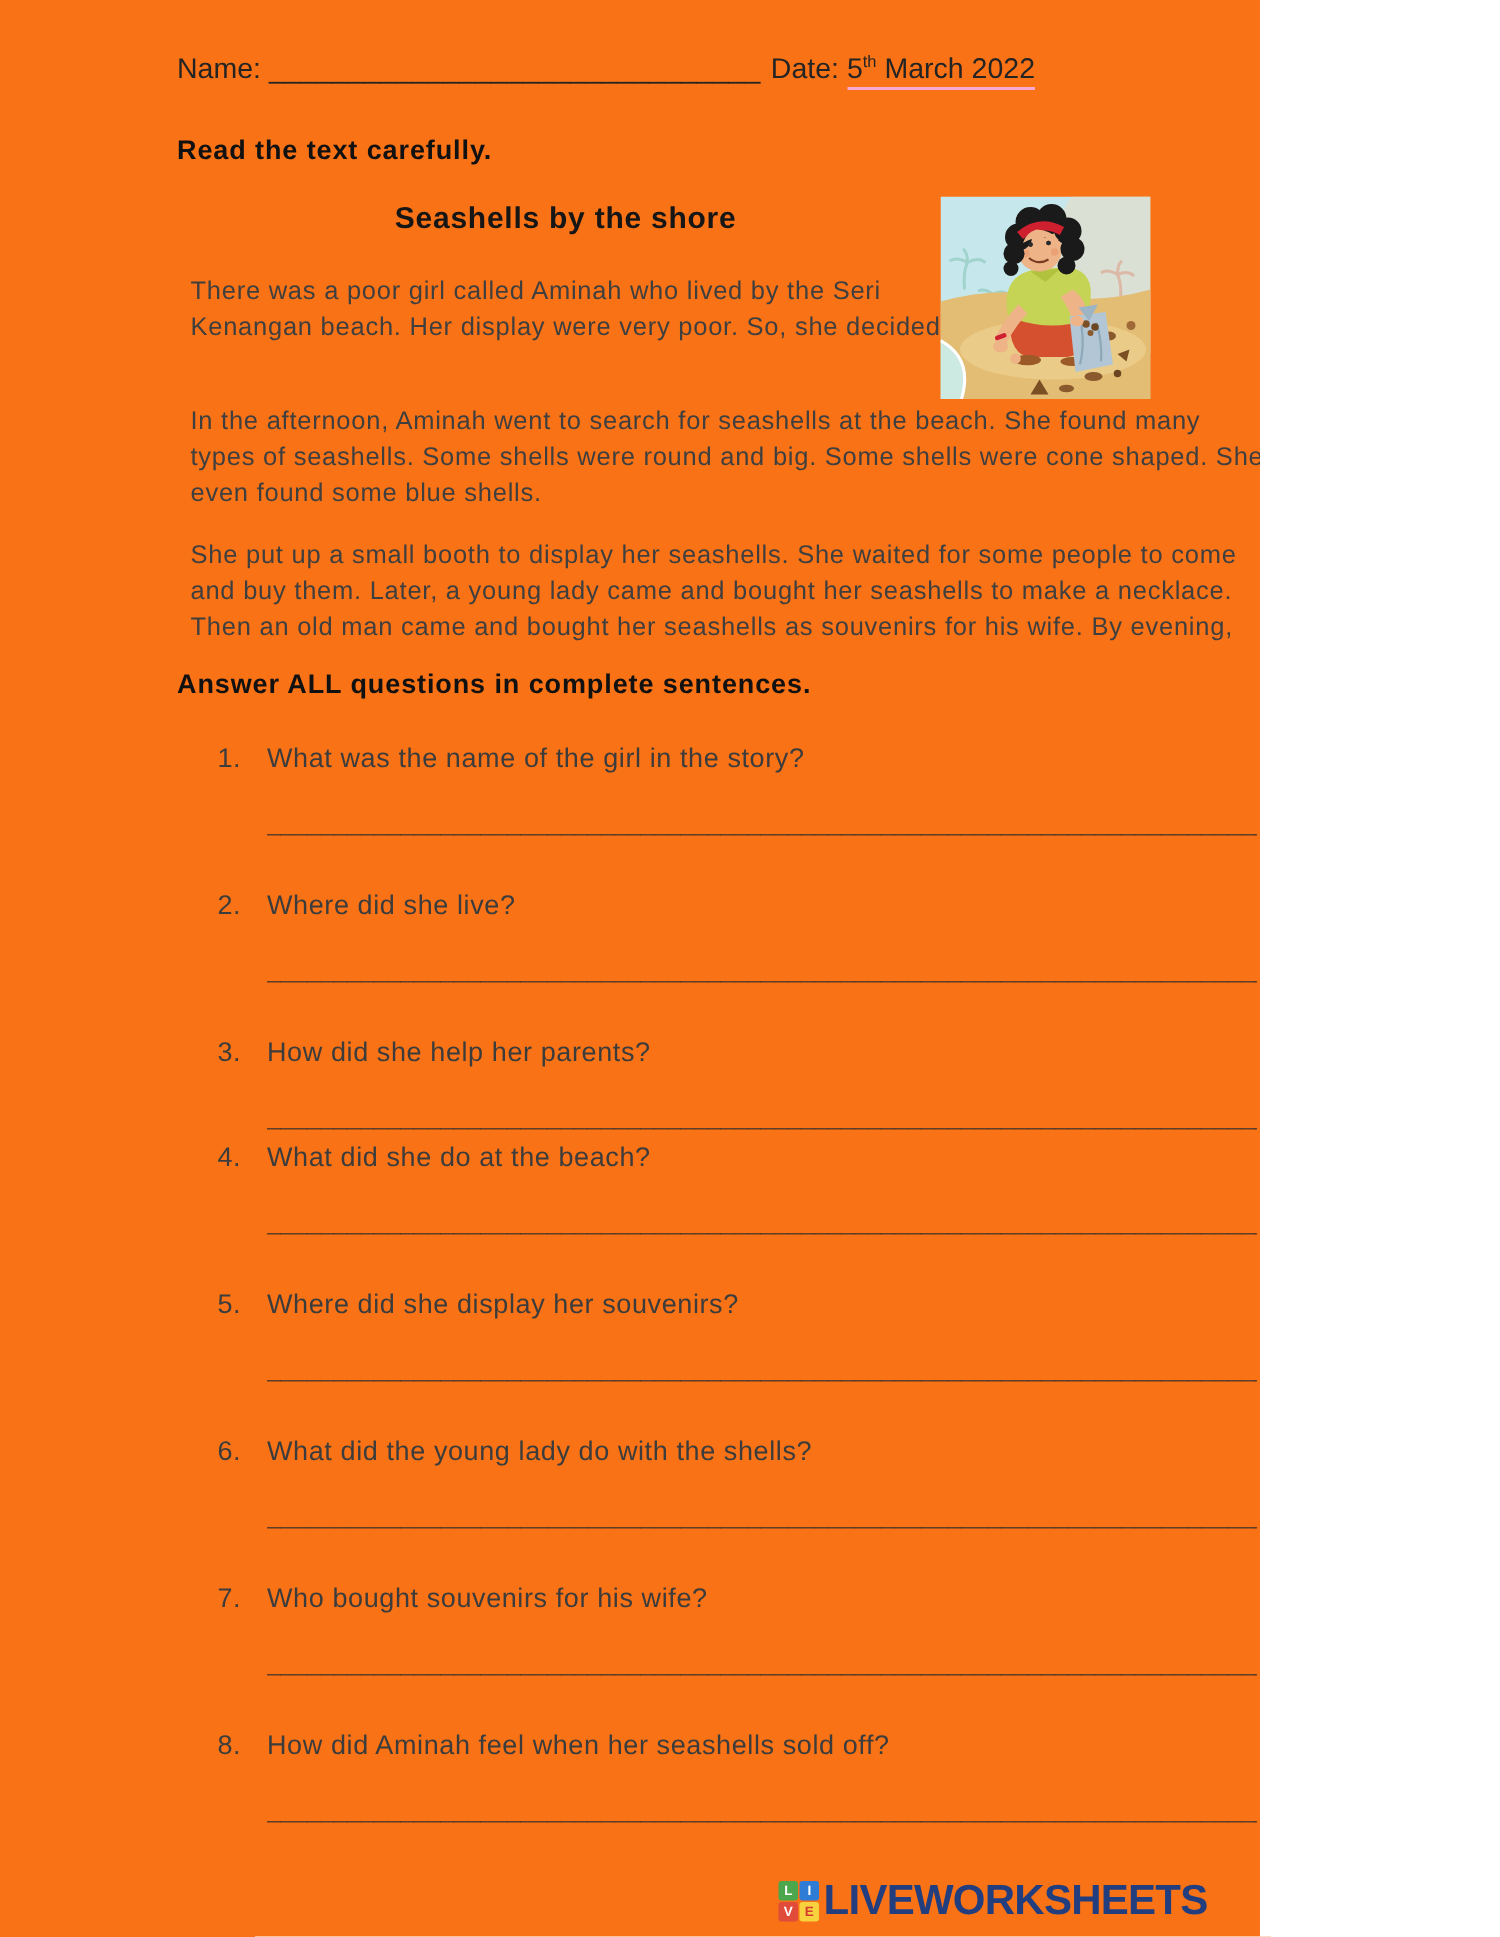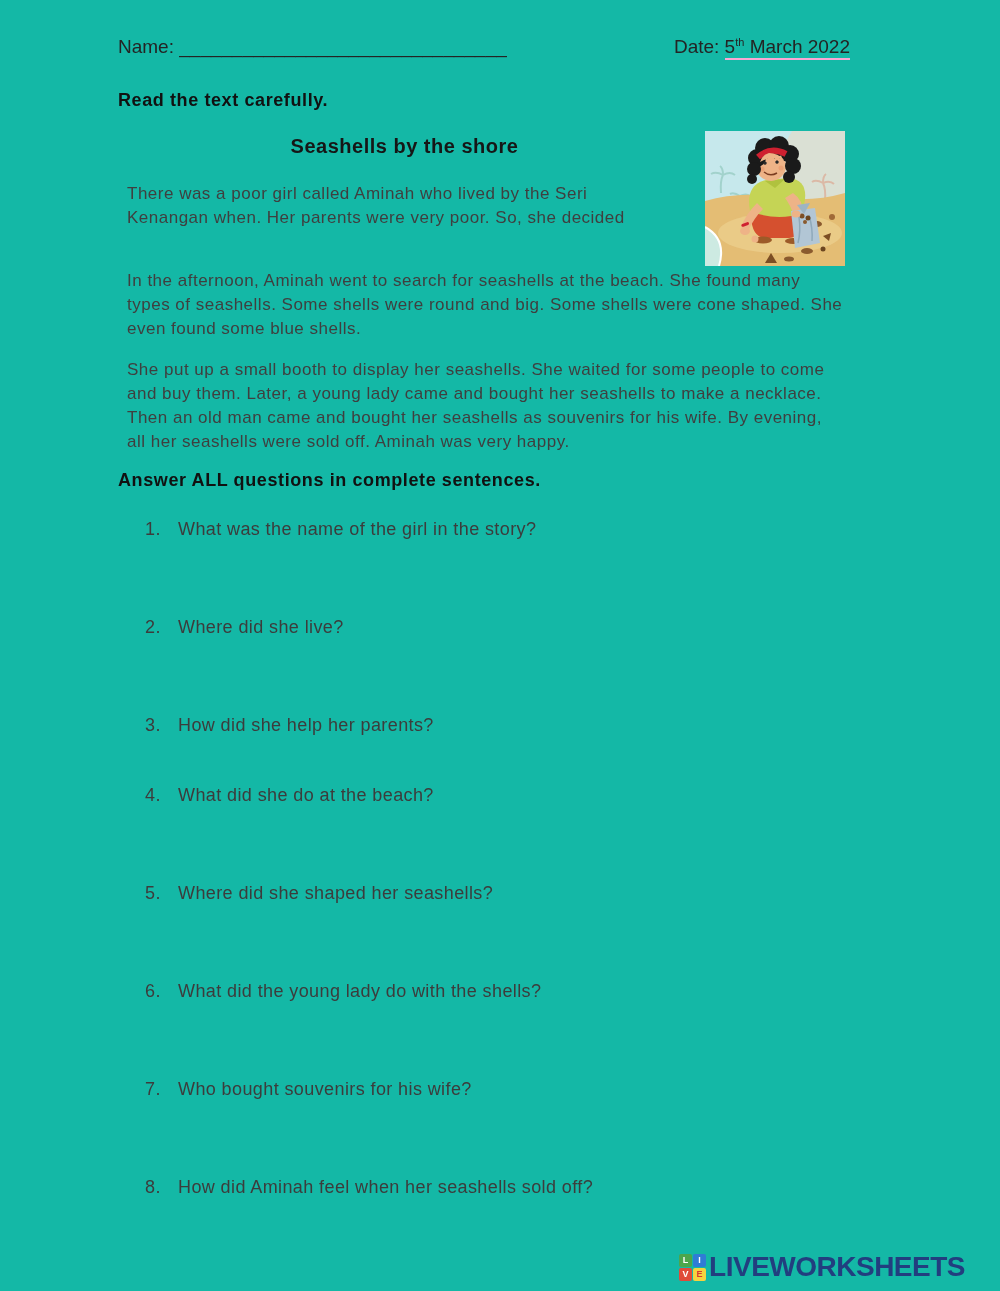--- a/index.html
+++ b/index.html
@@ -1,16 +1,16 @@
 <!DOCTYPE html>
 <html><head>
 <meta charset="utf-8">
 <style>
   html,body{margin:0;padding:0;background:#ffffff;}
-  .page{position:relative;width:1000px;height:1291px;background:#14b8a6;overflow:hidden;
+  .page{position:relative;width:840px;height:1291px;background:#f97316;overflow:hidden;
         font-family:"Liberation Sans",sans-serif;color:#3a3a3a;}
 
   
   .header-row{display:flex;justify-content:space-between;align-items:flex-start;
               padding:36px 150px 0 118px;font-size:19px;color:#242424;}
   .name-part{white-space:nowrap;}
   .name-blank{letter-spacing:0;color:#242424;}
   .date-part{white-space:nowrap;}
   .date-underline{border-bottom:2px solid #f9a8d4;padding-bottom:1px;}
   sup{font-size:11px;}
@@ -70,21 +70,21 @@
   </div>
 
   <div class="bold-heading">Read the text carefully.</div>
 
   <div class="passage">
     <div class="passage-top">
       <div class="passage-left">
         <div class="passage-title">Seashells by the shore</div>
         <div class="para">
           <div>There was a poor girl called Aminah who lived by the Seri</div>
-          <div>Kenangan when. Her parents were very poor. So, she decided</div>
+          <div>Kenangan beach. Her display were very poor. So, she decided</div>
         </div>
       </div>
       <div class="illustration-box">
         <svg width="140" height="135" viewBox="0 0 140 135">
 
           <rect x="0" y="0" width="140" height="135" fill="#c6e8ec"></rect>
           <ellipse cx="122" cy="45" rx="48" ry="65" fill="#eed7bb" opacity="0.5"></ellipse>
 
           <g stroke="#9ccfc7" stroke-width="2" fill="none" opacity="0.85">
             <path d="M16 62 q-1 -12 2 -18"></path>
@@ -169,21 +169,20 @@
     </div>
     <div class="para p2">
       <div>In the afternoon, Aminah went to search for seashells at the beach. She found many</div>
       <div>types of seashells. Some shells were round and big. Some shells were cone shaped. She</div>
       <div>even found some blue shells.</div>
     </div>
     <div class="para p3">
       <div>She put up a small booth to display her seashells. She waited for some people to come</div>
       <div>and buy them. Later, a young lady came and bought her seashells to make a necklace.</div>
       <div>Then an old man came and bought her seashells as souvenirs for his wife. By evening,</div>
-      <div>all her seashells were sold off. Aminah was very happy.</div>
     </div>
   </div>
 
   <div class="bold-heading" style="margin-top:16px;">Answer ALL questions in complete sentences.</div>
 
   <div class="questions">
     <div class="question-item">
       <div class="q-row">
           <span class="q-num">1.</span>
           <span>What was the name of the girl in the story?</span>
@@ -207,21 +206,21 @@
     <div class="question-item">
       <div class="q-row">
           <span class="q-num">4.</span>
           <span>What did she do at the beach?</span>
         </div>
       <div class="q-blank">______________________________________________________________________________</div>
     </div>
     <div class="question-item">
       <div class="q-row">
           <span class="q-num">5.</span>
-          <span>Where did she shaped her seashells?</span>
+          <span>Where did she display her souvenirs?</span>
         </div>
       <div class="q-blank">______________________________________________________________________________</div>
     </div>
     <div class="question-item">
       <div class="q-row">
           <span class="q-num">6.</span>
           <span>What did the young lady do with the shells?</span>
         </div>
       <div class="q-blank">______________________________________________________________________________</div>
     </div>

